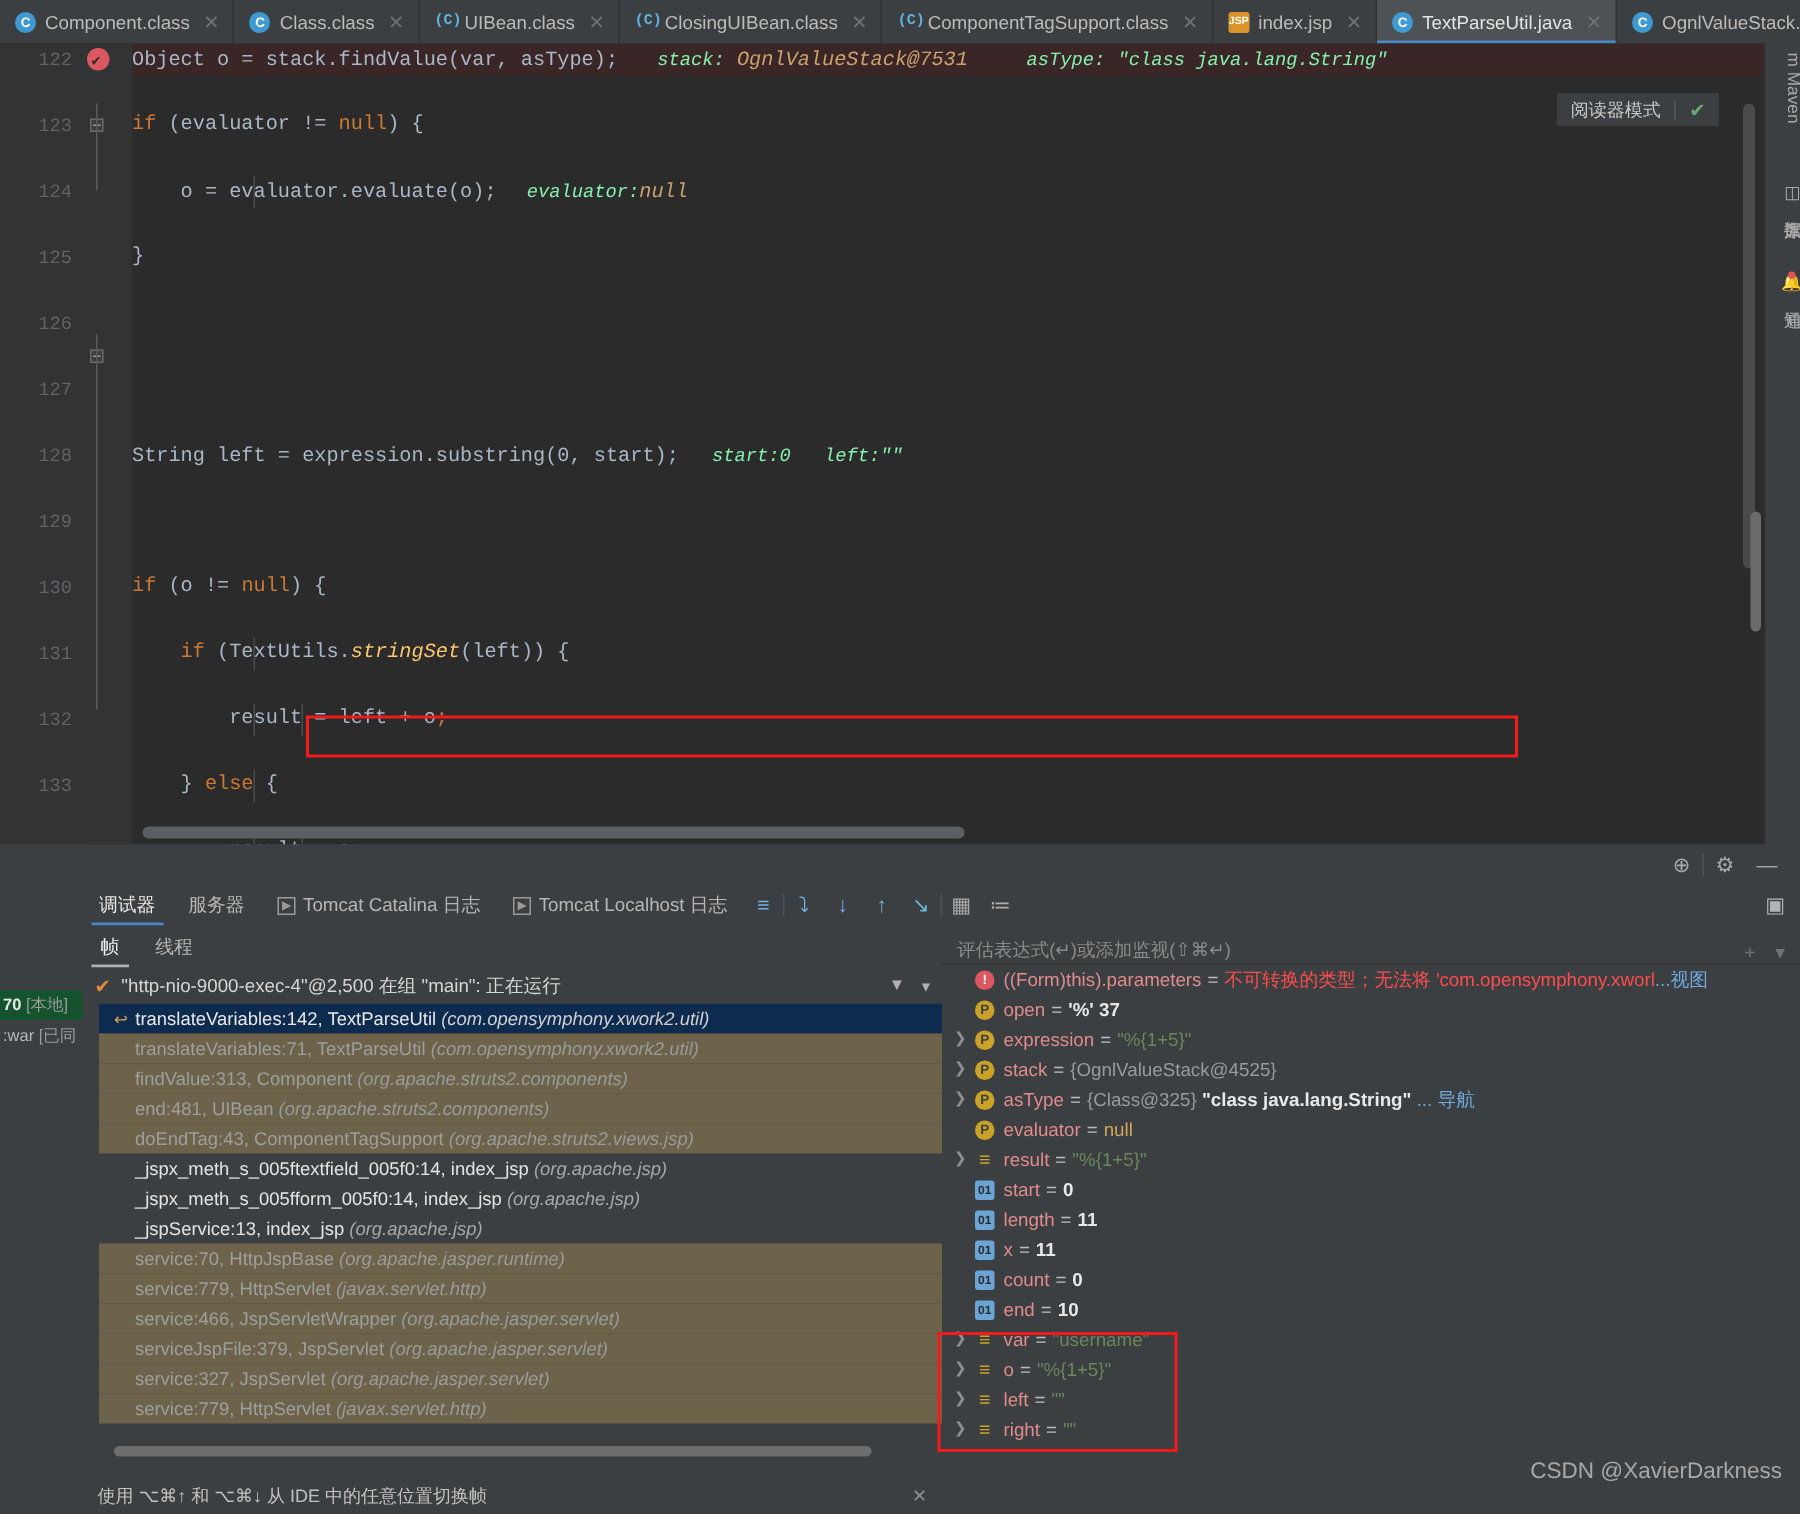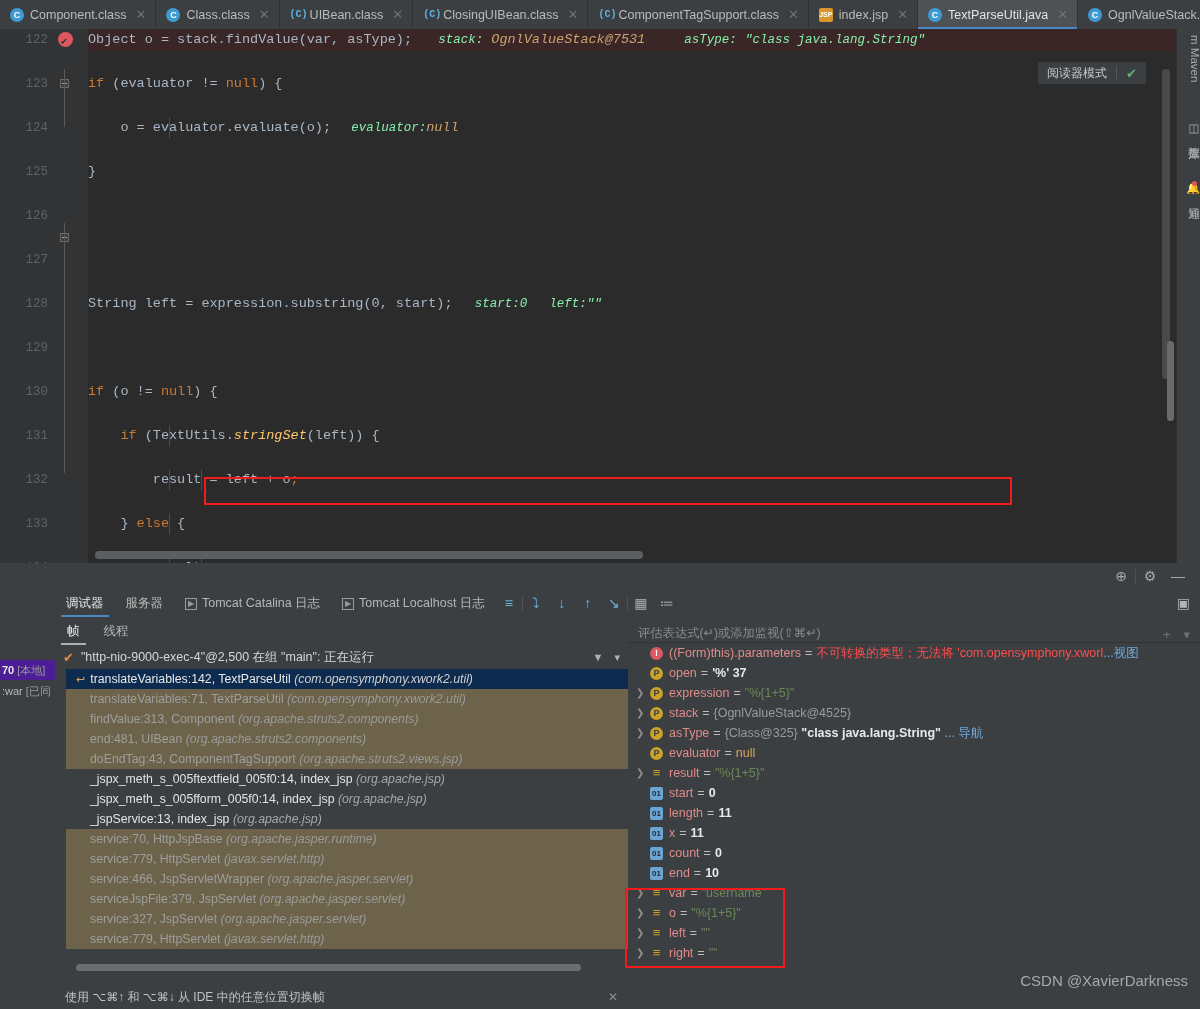--- a/index.html
+++ b/index.html
@@ -164,21 +164,21 @@
   .veq { color:#bbbbbb; margin:0 4px; }
   .vstr { color:#6a8759; }
   .vobj { color:#9a9a9a; }
   .vbold { color:#e8e8e8; font-weight:bold; }
   .verr { color:#ff4c4c; }
   .vlink { color:#6fa8dc; }
   .vnull { color:#d6a55c; }
 
   .lefttag { position:absolute; left:0; width:55px; font-size:11px;
     white-space:nowrap; overflow:hidden; }
-  .lefttag.sel { background:#4c1d95; color:#e8e8e8; }
+  .lefttag.sel { background:#14532d; color:#e8e8e8; }
   .lefttag .d { color:#9a9a9a; }
 
   .watermark { position:absolute; right:12px; bottom:20px; font-size:15px;
     color:#a8a8a8; }
   .leftstrip { position:absolute; left:0; top:563px; width:55px; height:446px;
     background:#3c3f41; }
 </style>
 </head>
 <body>
 

